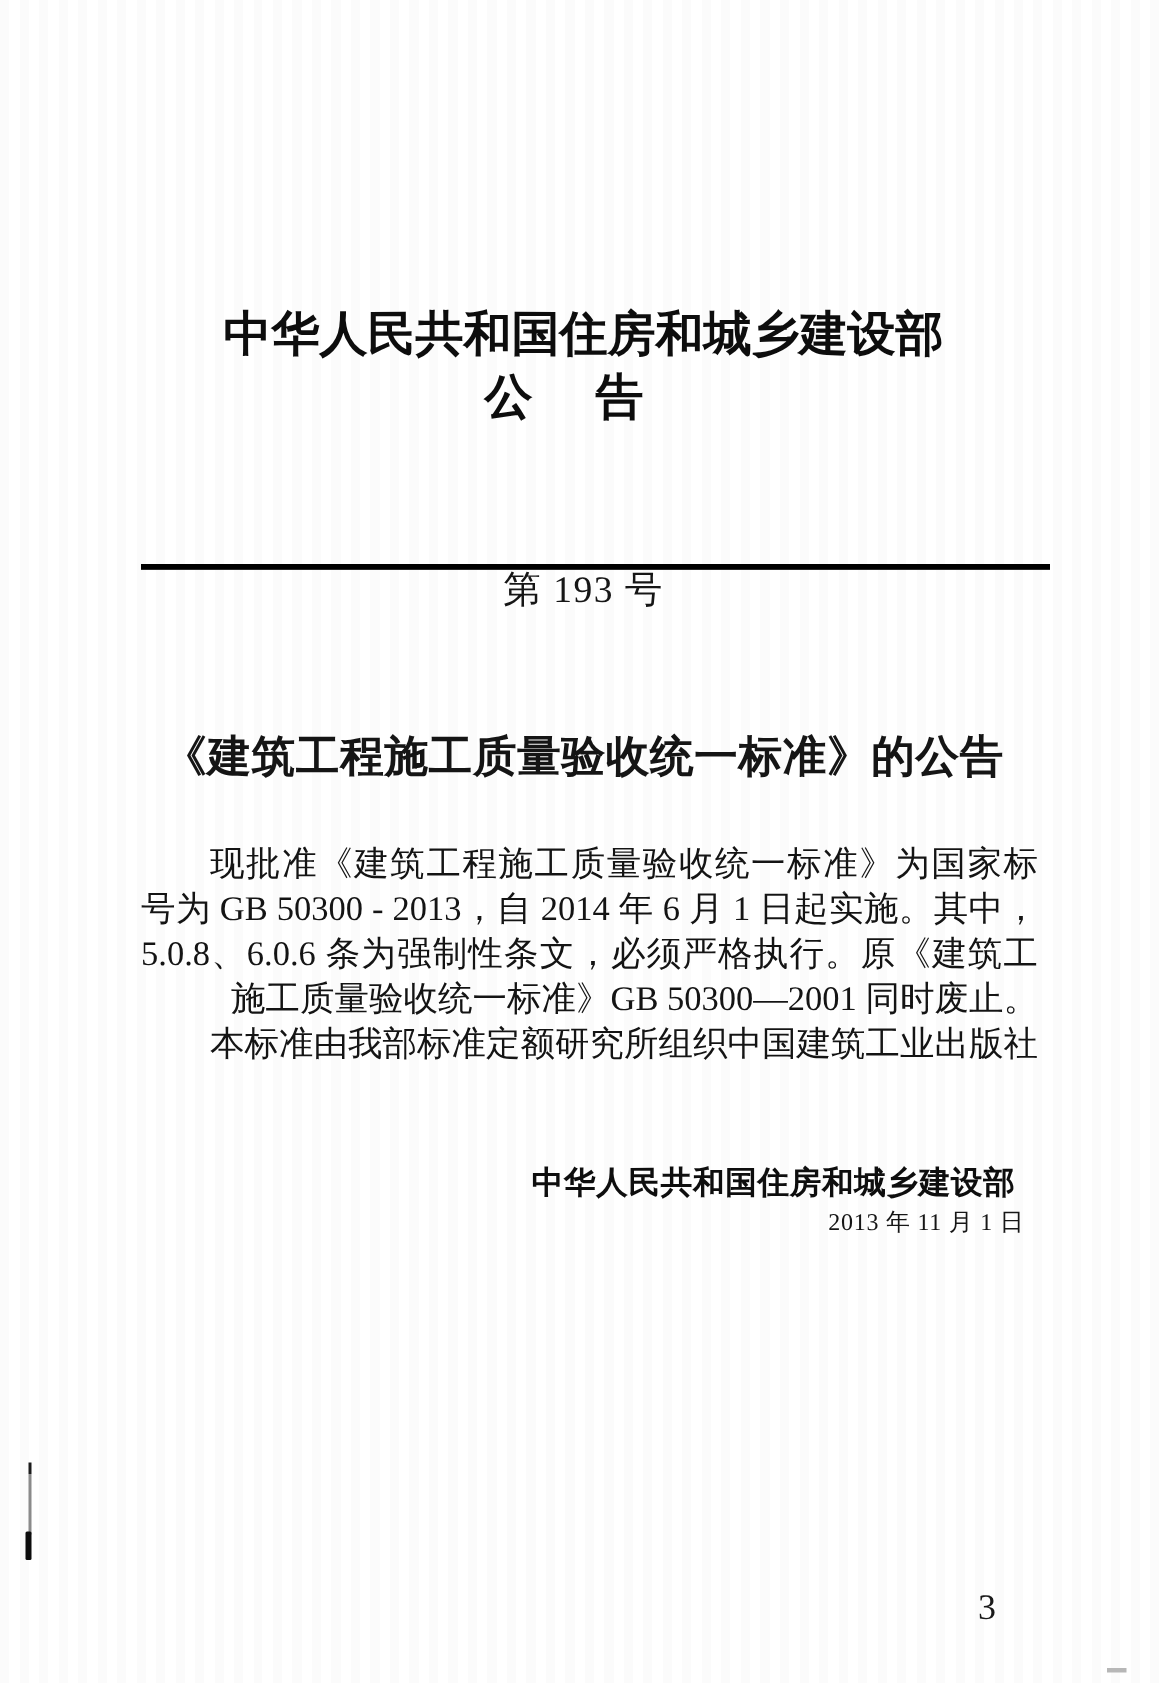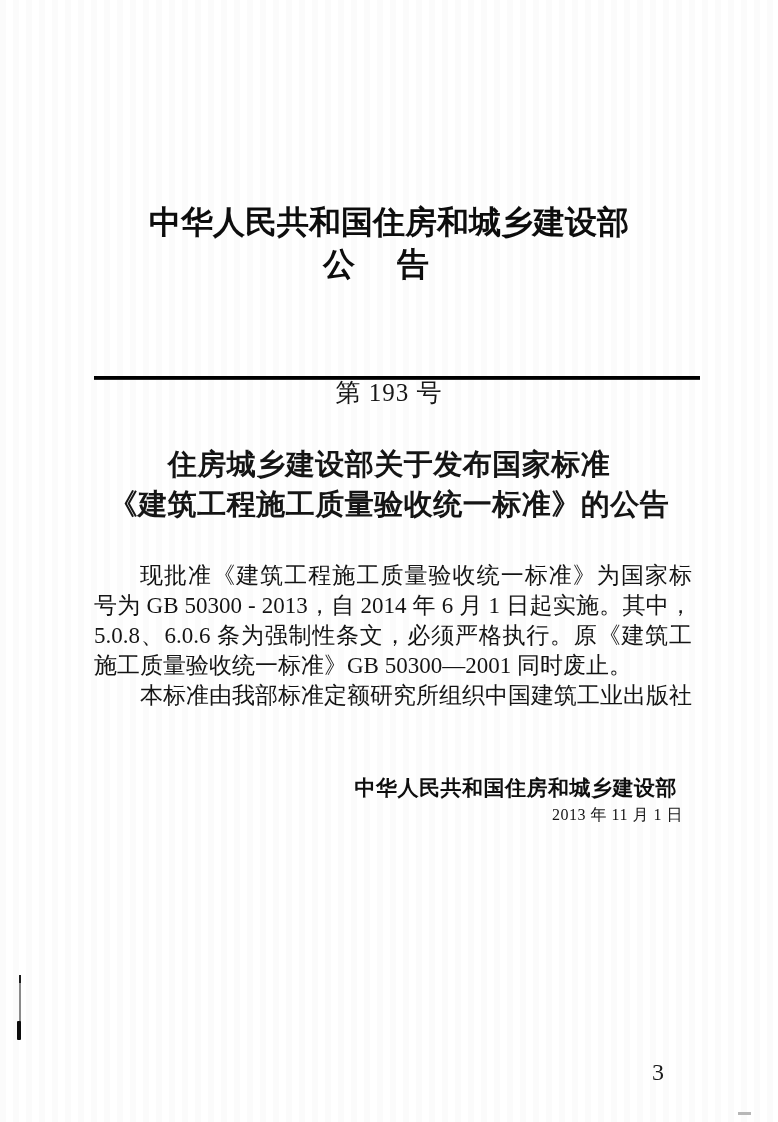--- a/index.html
+++ b/index.html
@@ -50,21 +50,21 @@
     top:485px;
     font-size:29px;font-weight:600;color:#151515;
     letter-spacing:0.5px;
   }
   .body-block{
     top:561px;left:94px;width:598px;
     font-size:23px;line-height:30px;color:#141414;
   }
   .body-line{
     white-space:nowrap;
-    text-align:left;
+    text-align:right;
     height:30px;
   }
   .body-line.jfull{
     white-space:normal;
     text-align:justify;
     text-align-last:justify;
     overflow:hidden;
   }
   .body-line.indent{text-indent:46px;}
 
@@ -107,21 +107,20 @@
 
   <div class="abs title-line2">
     <span>公</span>
     <span>告</span>
   </div>
 
   <div class="abs centered issue-number">第 193 号</div>
 
   <div class="abs rule"></div>
 
-  <div class="abs centered heading-line1">住房城乡建设部关于发布国家标准</div>
 
   <div class="abs centered heading-line2">《建筑工程施工质量验收统一标准》的公告</div>
 
   <div class="abs body-block">
     <div class="body-line jfull indent">现批准《建筑工程施工质量验收统一标准》为国家标准，编</div>
     <div class="body-line jfull">号为 GB 50300 - 2013，自 2014 年 6 月 1 日起实施。其中，第</div>
     <div class="body-line jfull">5.0.8、6.0.6 条为强制性条文，必须严格执行。原《建筑工程</div>
     <div class="body-line">施工质量验收统一标准》GB 50300—2001 同时废止。</div>
     <div class="body-line jfull indent">本标准由我部标准定额研究所组织中国建筑工业出版社出版</div>
   </div>

